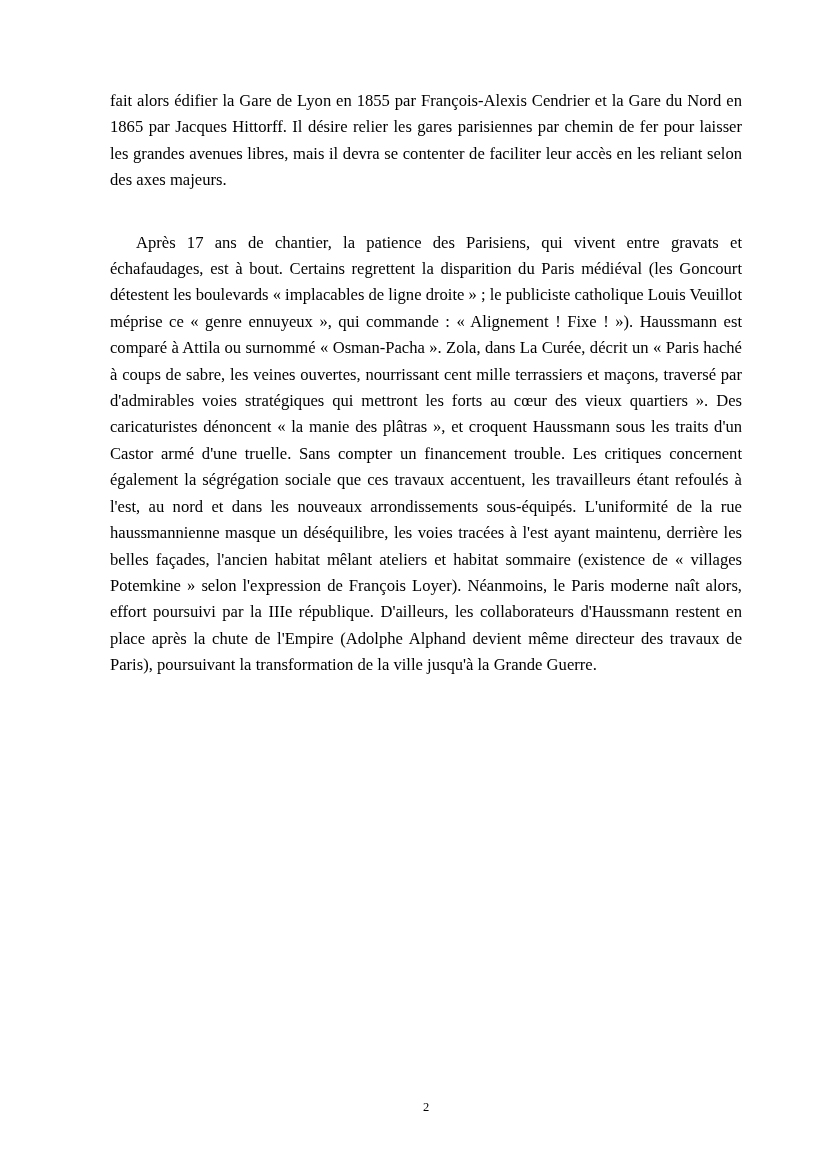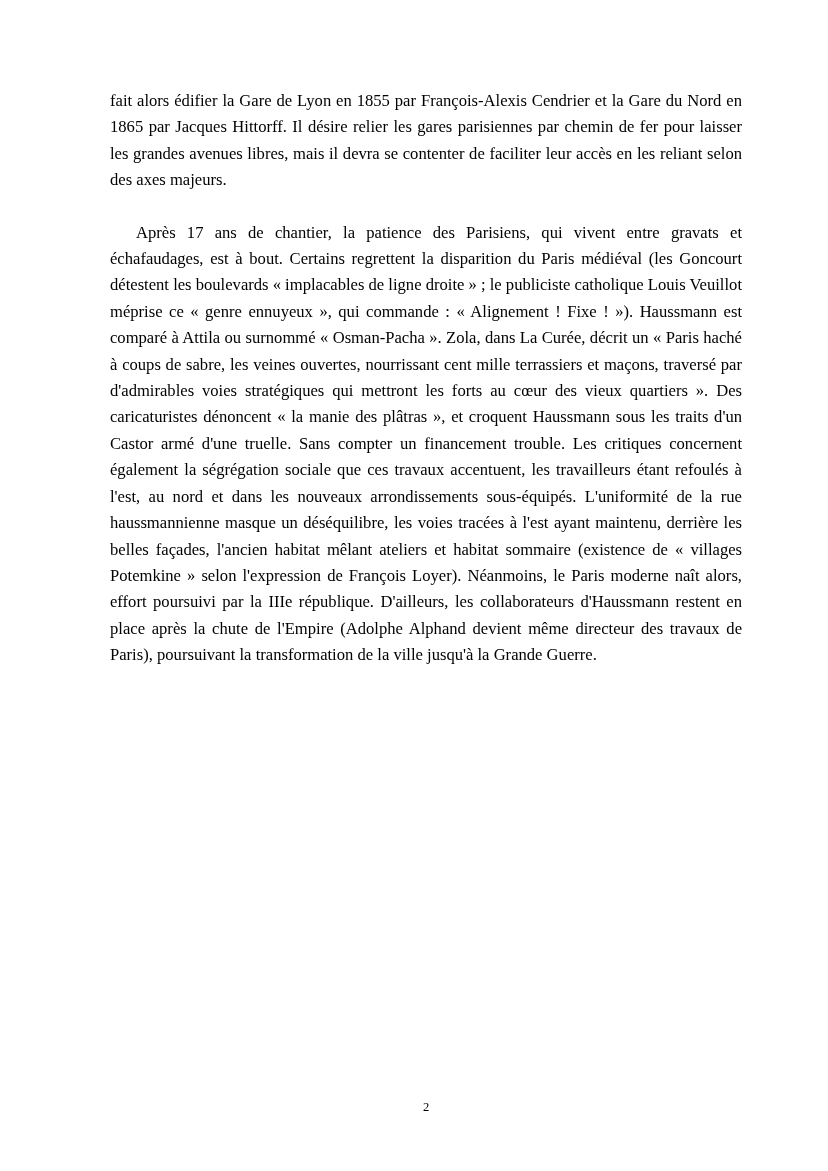--- a/index.html
+++ b/index.html
@@ -30,21 +30,21 @@
   }
   .para {
     font-size: 16.6px;
     line-height: 26.4px;
     text-align: justify;
     text-justify: inter-word;
     margin: 0;
     hyphens: manual;
   }
   .para + .para {
-    margin-top: 26px;
+    margin-top: 36px;
     text-indent: 26px;
   }
   .page-number {
     position: absolute;
     left: 0;
     top: 1100px;
     width: 828px;
     text-align: center;
     font-size: 12.5px;
     font-family: "Liberation Serif", "DejaVu Serif", serif;

